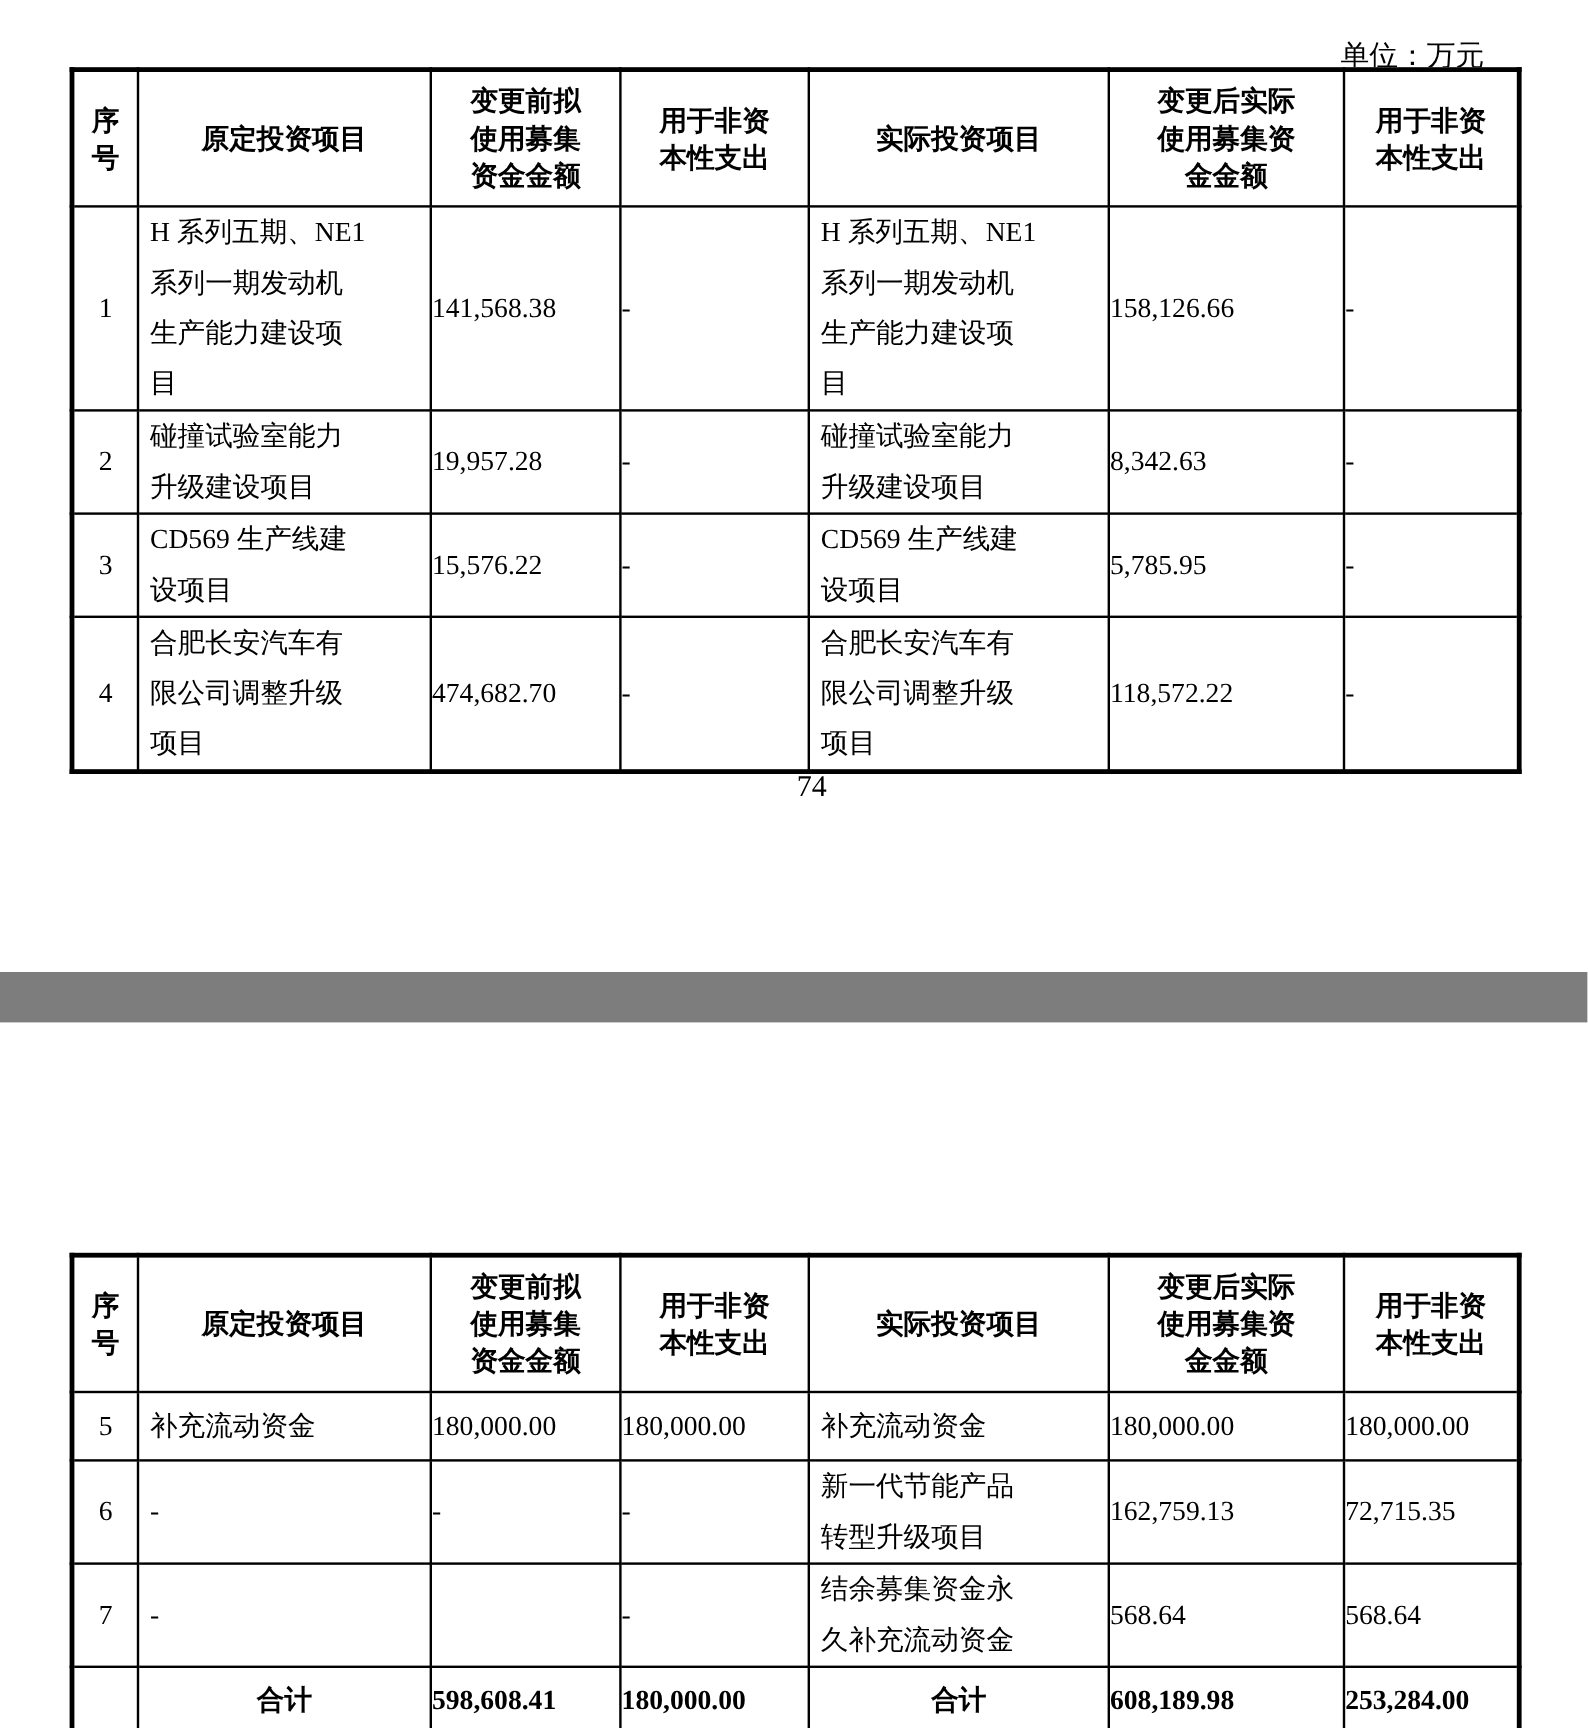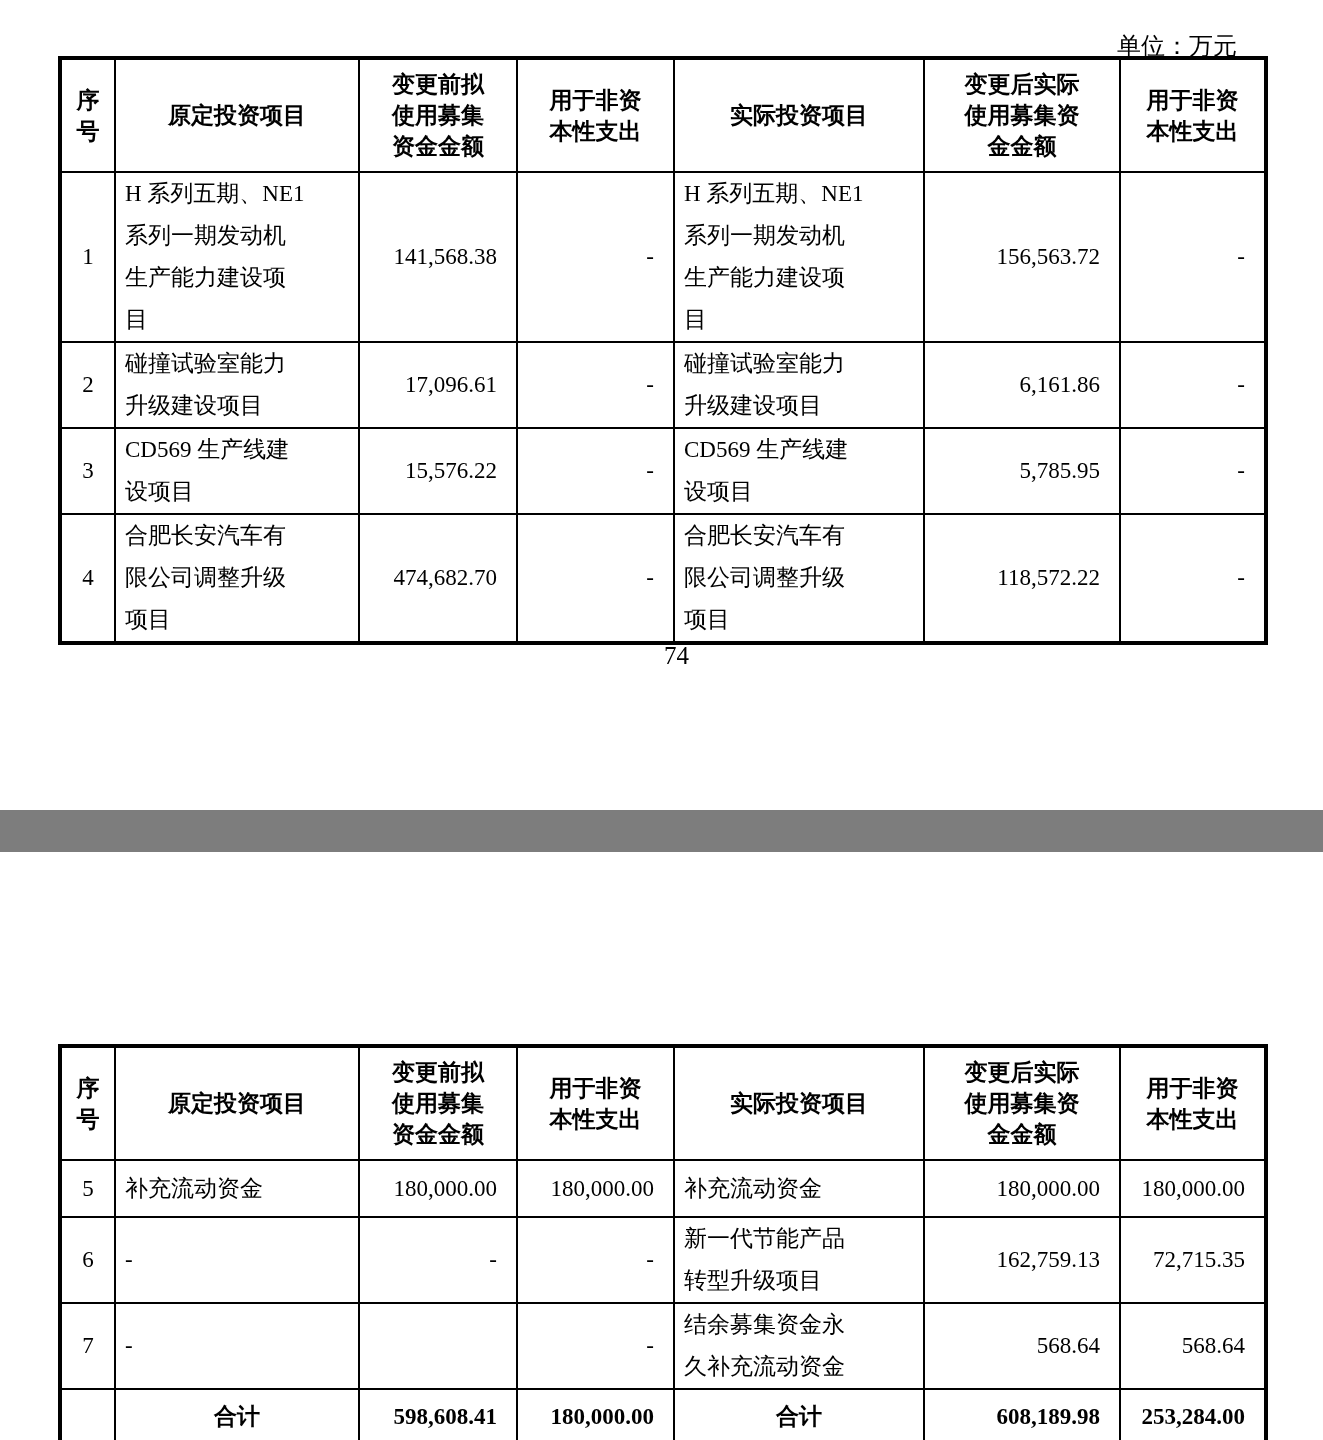--- a/index.html
+++ b/index.html
@@ -44,21 +44,20 @@
   }
   td.no { text-align: center; }
   td.project {
     text-align: left;
     padding-left: 9px;
     padding-right: 4px;
     white-space: pre-line;
     line-height: 42px;
   }
   td.num {
-    text-align: right;
     padding-right: 19px;
   }
   tr.total-row td { font-weight: bold; }
   td.total-label { text-align: center; font-weight: bold; }
   .page-number {
     position: absolute;
     top: 642px;
     left: 15px;
     width: 100%;
     text-align: center;
@@ -112,32 +111,32 @@
       <td class="project">H 系列五期、NE1
 系列一期发动机
 生产能力建设项
 目</td>
       <td class="num">141,568.38</td>
       <td class="num">-</td>
       <td class="project">H 系列五期、NE1
 系列一期发动机
 生产能力建设项
 目</td>
-      <td class="num">156,563.72</td>
+      <td class="num">158,126.66</td>
       <td class="num">-</td>
     </tr>
     <tr style="height:74px">
       <td class="no">2</td>
       <td class="project">碰撞试验室能力
 升级建设项目</td>
-      <td class="num">17,096.61</td>
+      <td class="num">19,957.28</td>
       <td class="num">-</td>
       <td class="project">碰撞试验室能力
 升级建设项目</td>
-      <td class="num">6,161.86</td>
+      <td class="num">8,342.63</td>
       <td class="num">-</td>
     </tr>
     <tr style="height:78px">
       <td class="no">3</td>
       <td class="project">CD569 生产线建
 设项目</td>
       <td class="num">15,576.22</td>
       <td class="num">-</td>
       <td class="project">CD569 生产线建
 设项目</td>

